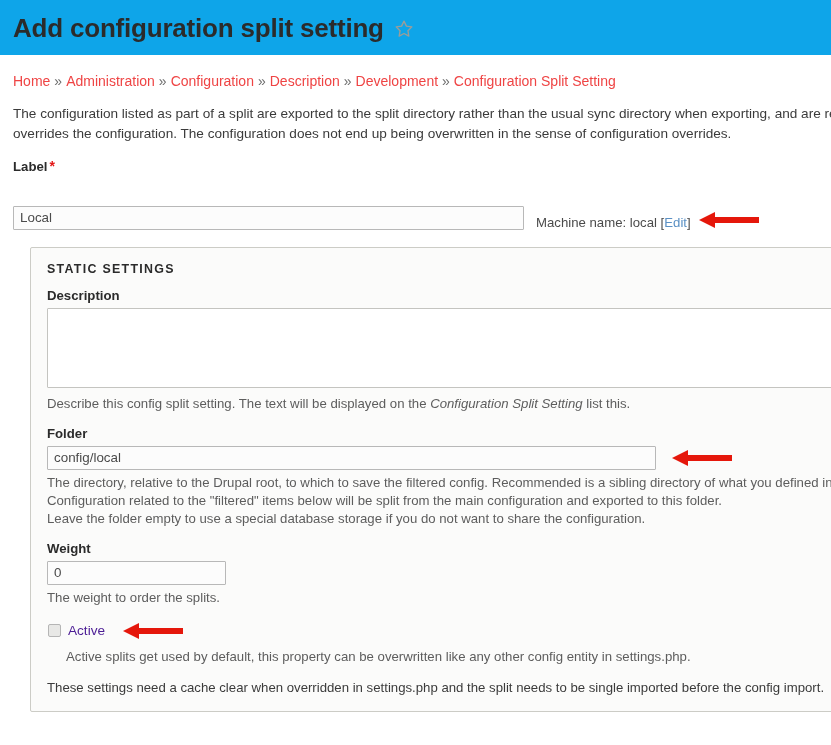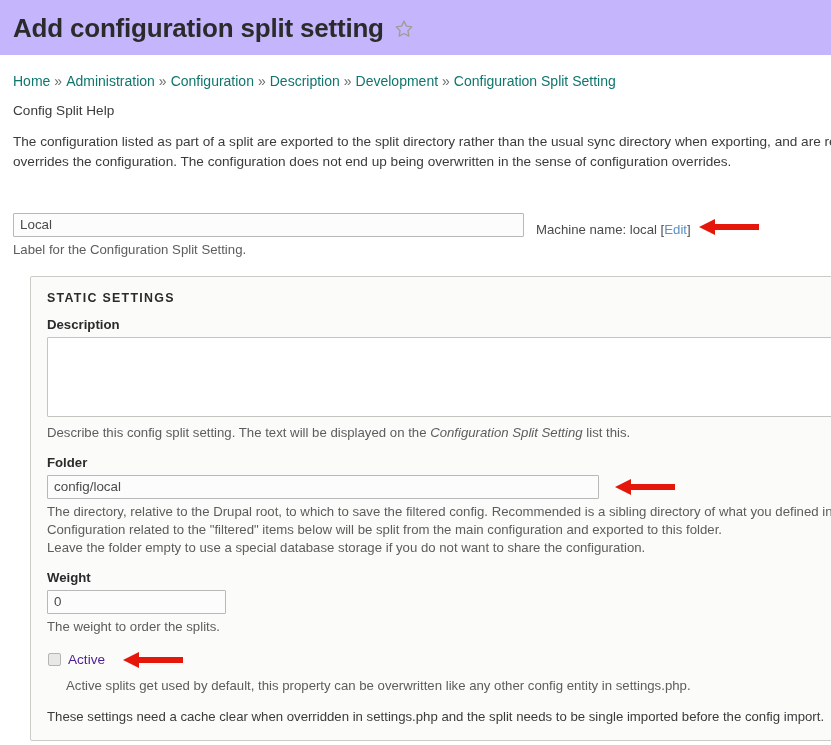--- a/index.html
+++ b/index.html
@@ -12,21 +12,21 @@
     background: #ffffff;
     font-family: "Liberation Sans", sans-serif;
     font-size: 13.6px;
     color: #3b3b3b;
     overflow: hidden;
     position: relative;
   }
 
   
   .page-header {
-    background: #c4b5fd;
+    background: #0ea5e9;
     height: 55px;
     box-sizing: border-box;
     padding: 0 0 0 13px;
     display: flex;
     align-items: center;
   }
   .page-title {
     font-size: 26px;
     font-weight: bold;
     color: #2b2b2b;
@@ -46,21 +46,21 @@
     padding: 0 0 0 13px;
   }
 
   .breadcrumb {
     margin-top: 18px;
     font-size: 14px;
     line-height: 1.2;
     white-space: nowrap;
   }
   .breadcrumb a {
-    color: #0f766e;
+    color: #ef4444;
     text-decoration: none;
   }
   .breadcrumb .sep {
     color: #6d6d6d;
     margin: 0 4px;
   }
 
   .help-title {
     margin-top: 13px;
     font-size: 13.6px;
@@ -160,21 +160,21 @@
     border: 1px solid #c4c4c0;
     background: #ffffff;
     border-radius: 1px;
     font-family: "Liberation Sans", sans-serif;
     font-size: 13.4px;
     padding: 4px 6px;
     resize: none;
   }
 
   .row-inline { display: flex; align-items: center; }
-  #folder-input { width: 552px; }
+  #folder-input { width: 609px; }
   #weight-input { width: 179px; }
 
   .checkbox-row {
     display: flex;
     align-items: center;
     margin-top: 14px;
   }
   input.cb {
     -webkit-appearance: none;
     appearance: none;
@@ -214,35 +214,36 @@
     </svg>
   </span>
 </div>
 
 <div class="content">
 
   <div class="breadcrumb">
     <a href="#">Home</a><span class="sep">»</span><a href="#">Administration</a><span class="sep">»</span><a href="#">Configuration</a><span class="sep">»</span><a href="#">Description</a><span class="sep">»</span><a href="#">Development</a><span class="sep">»</span><a href="#">Configuration Split Setting</a>
   </div>
 
-  <div class="help-title">Config Split Help</div>
   <div class="help-body">The configuration listed as part of a split are exported to the split directory rather than the usual sync directory when exporting, and are read from there when importing. A split directory and overrides the configuration. The configuration does not end up being overwritten in the sense of configuration overrides.</div>
 
   <div class="form-item">
+    <label class="fld">
+      <span>Label</span><span class="req">*</span>
+    </label>
     <div class="label-row">
       <input class="txt" id="label-input" type="text" value="Local" style="">
       <span class="machine-name"><span>Machine name: </span><span>local</span><span> [</span><a href="#">Edit</a><span>]</span></span>
       <span class="arrow" style="margin-left:8px;">
         <svg width="60" height="20" viewBox="0 0 60 20" aria-hidden="true">
           <polygon points="0,10 16,2 16,18" fill="#e5170b"></polygon>
           <rect x="15" y="7" width="45" height="6" fill="#e5170b"></rect>
         </svg>
       </span>
     </div>
-    <div class="desc">Label for the Configuration Split Setting.</div>
   </div>
 
   <fieldset class="panel">
     <div class="panel-legend">STATIC SETTINGS</div>
 
     <div>
       <label class="fld">Description</label>
       <textarea class="ta" style=""></textarea>
       <div class="desc"><span>Describe this config split setting. The text will be displayed on the </span><em>Configuration Split Setting</em><span> list this.</span></div>
     </div>

